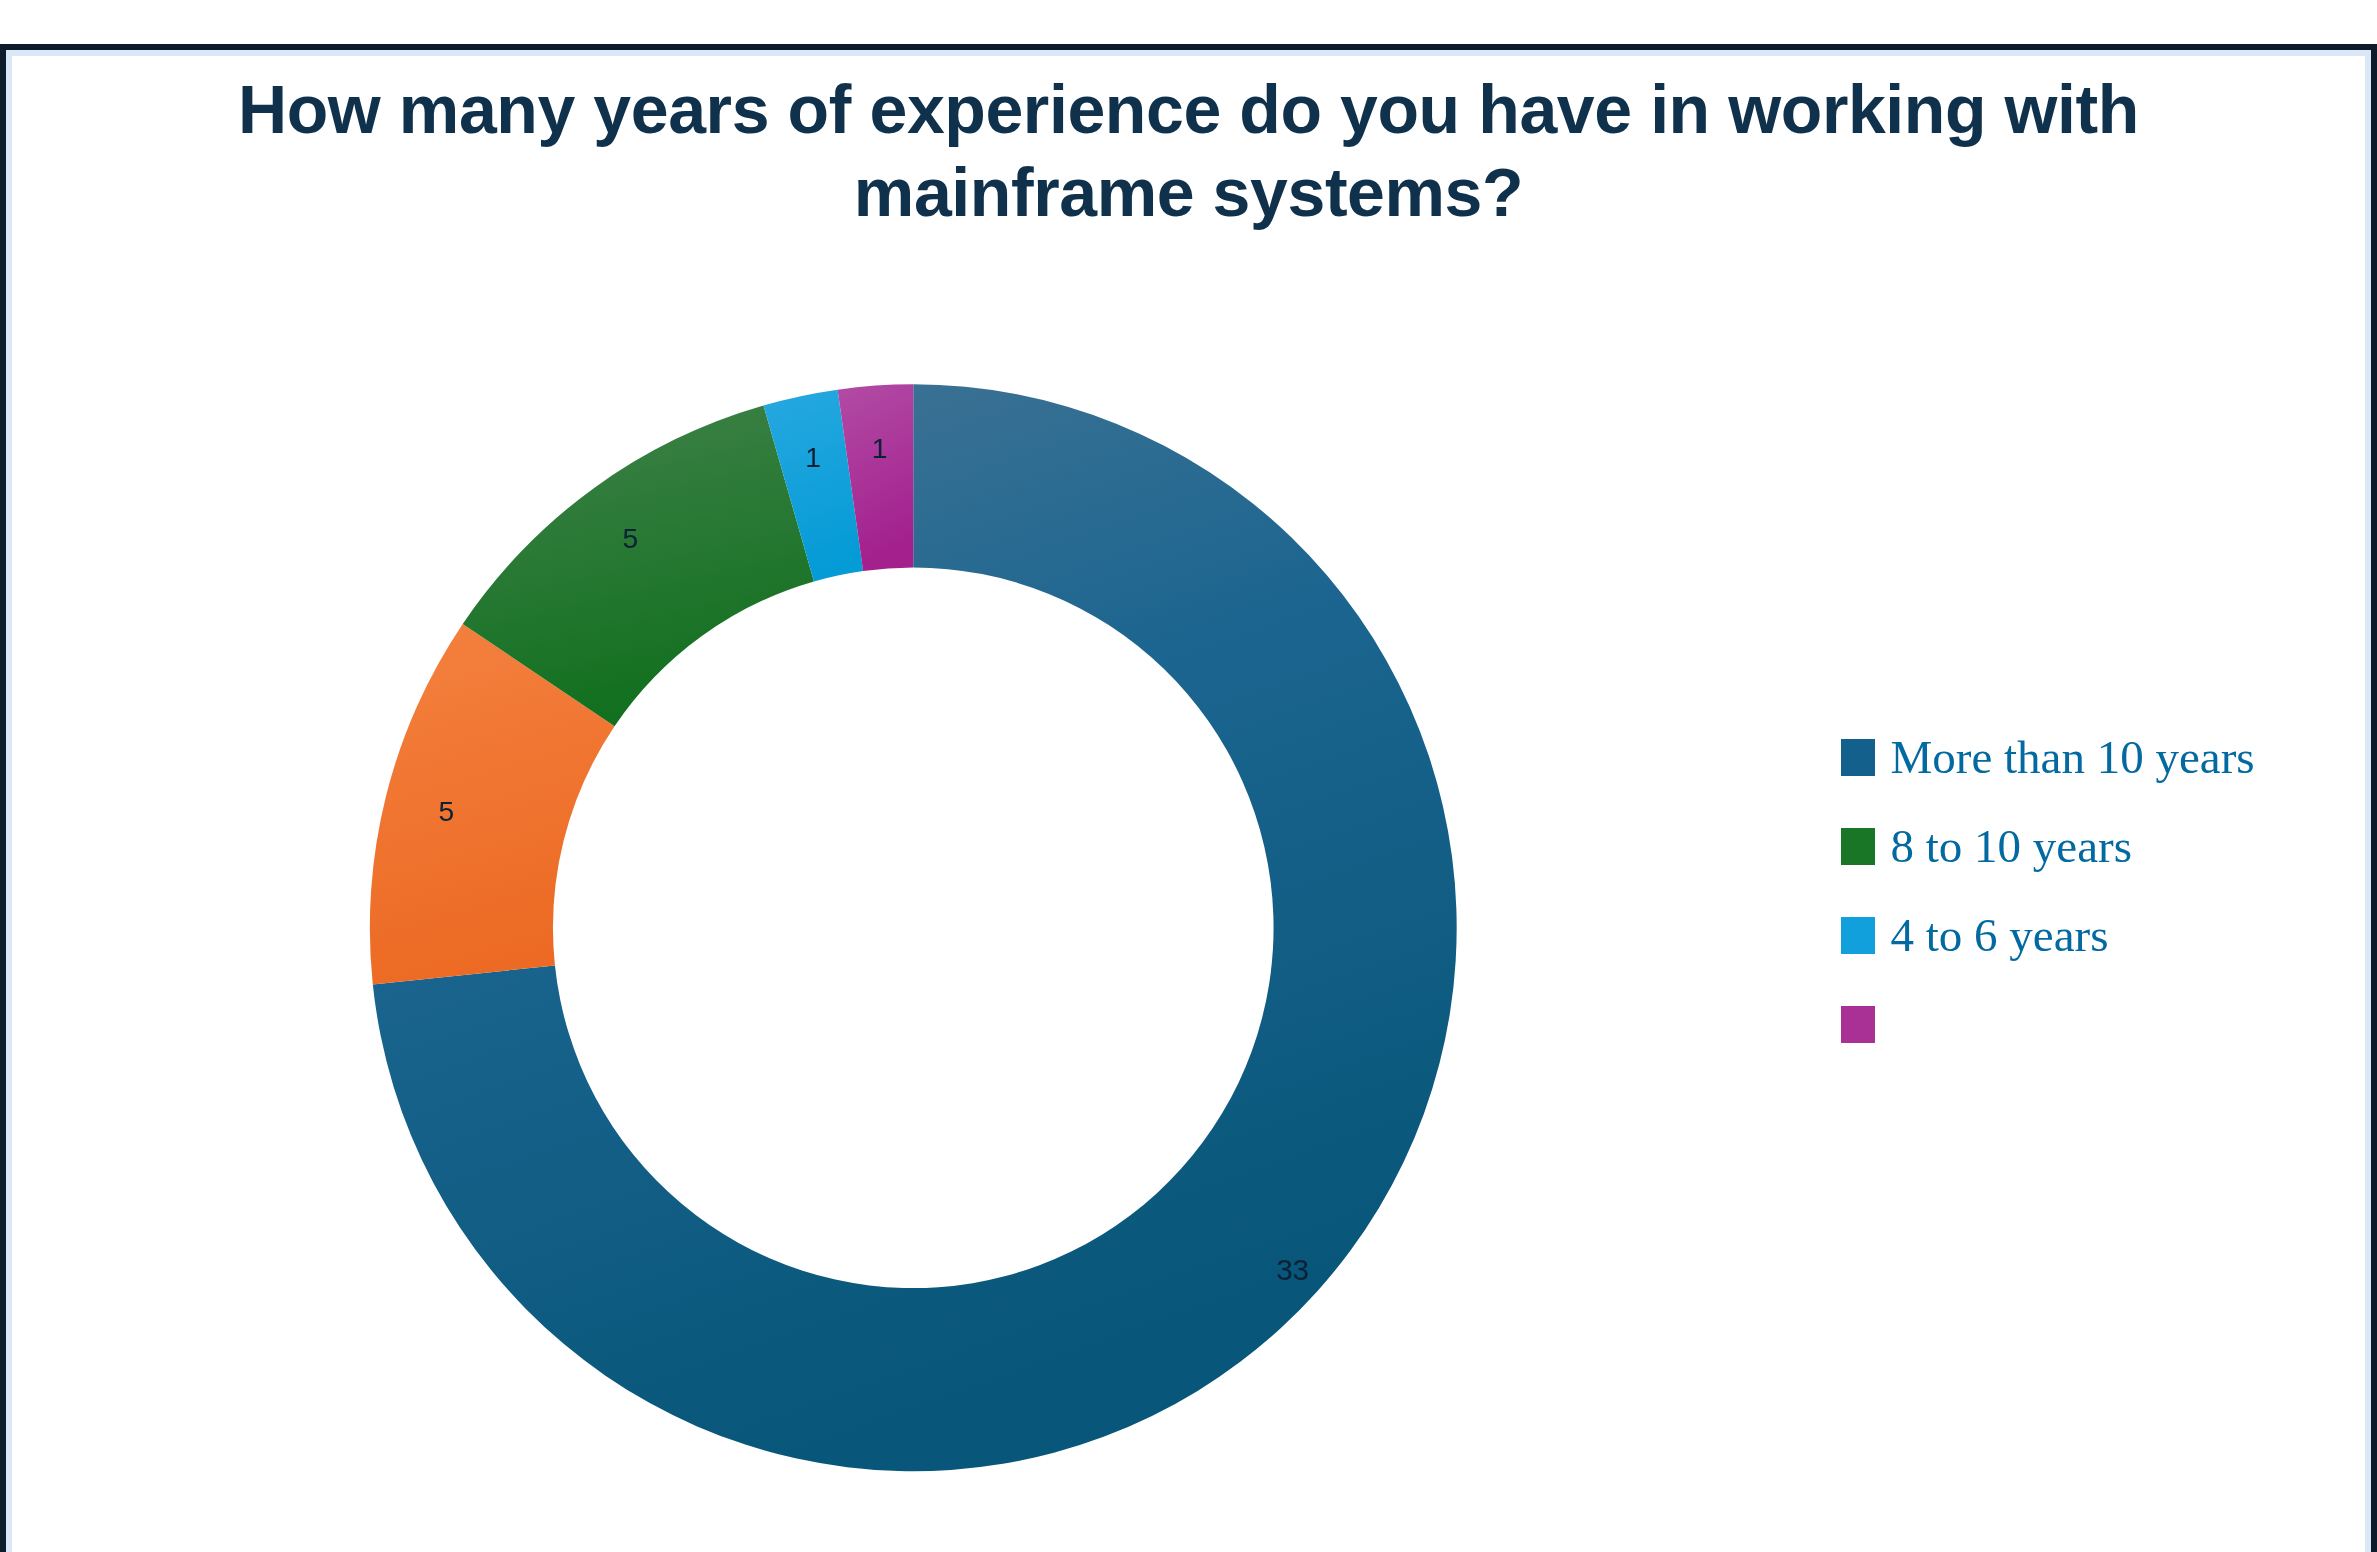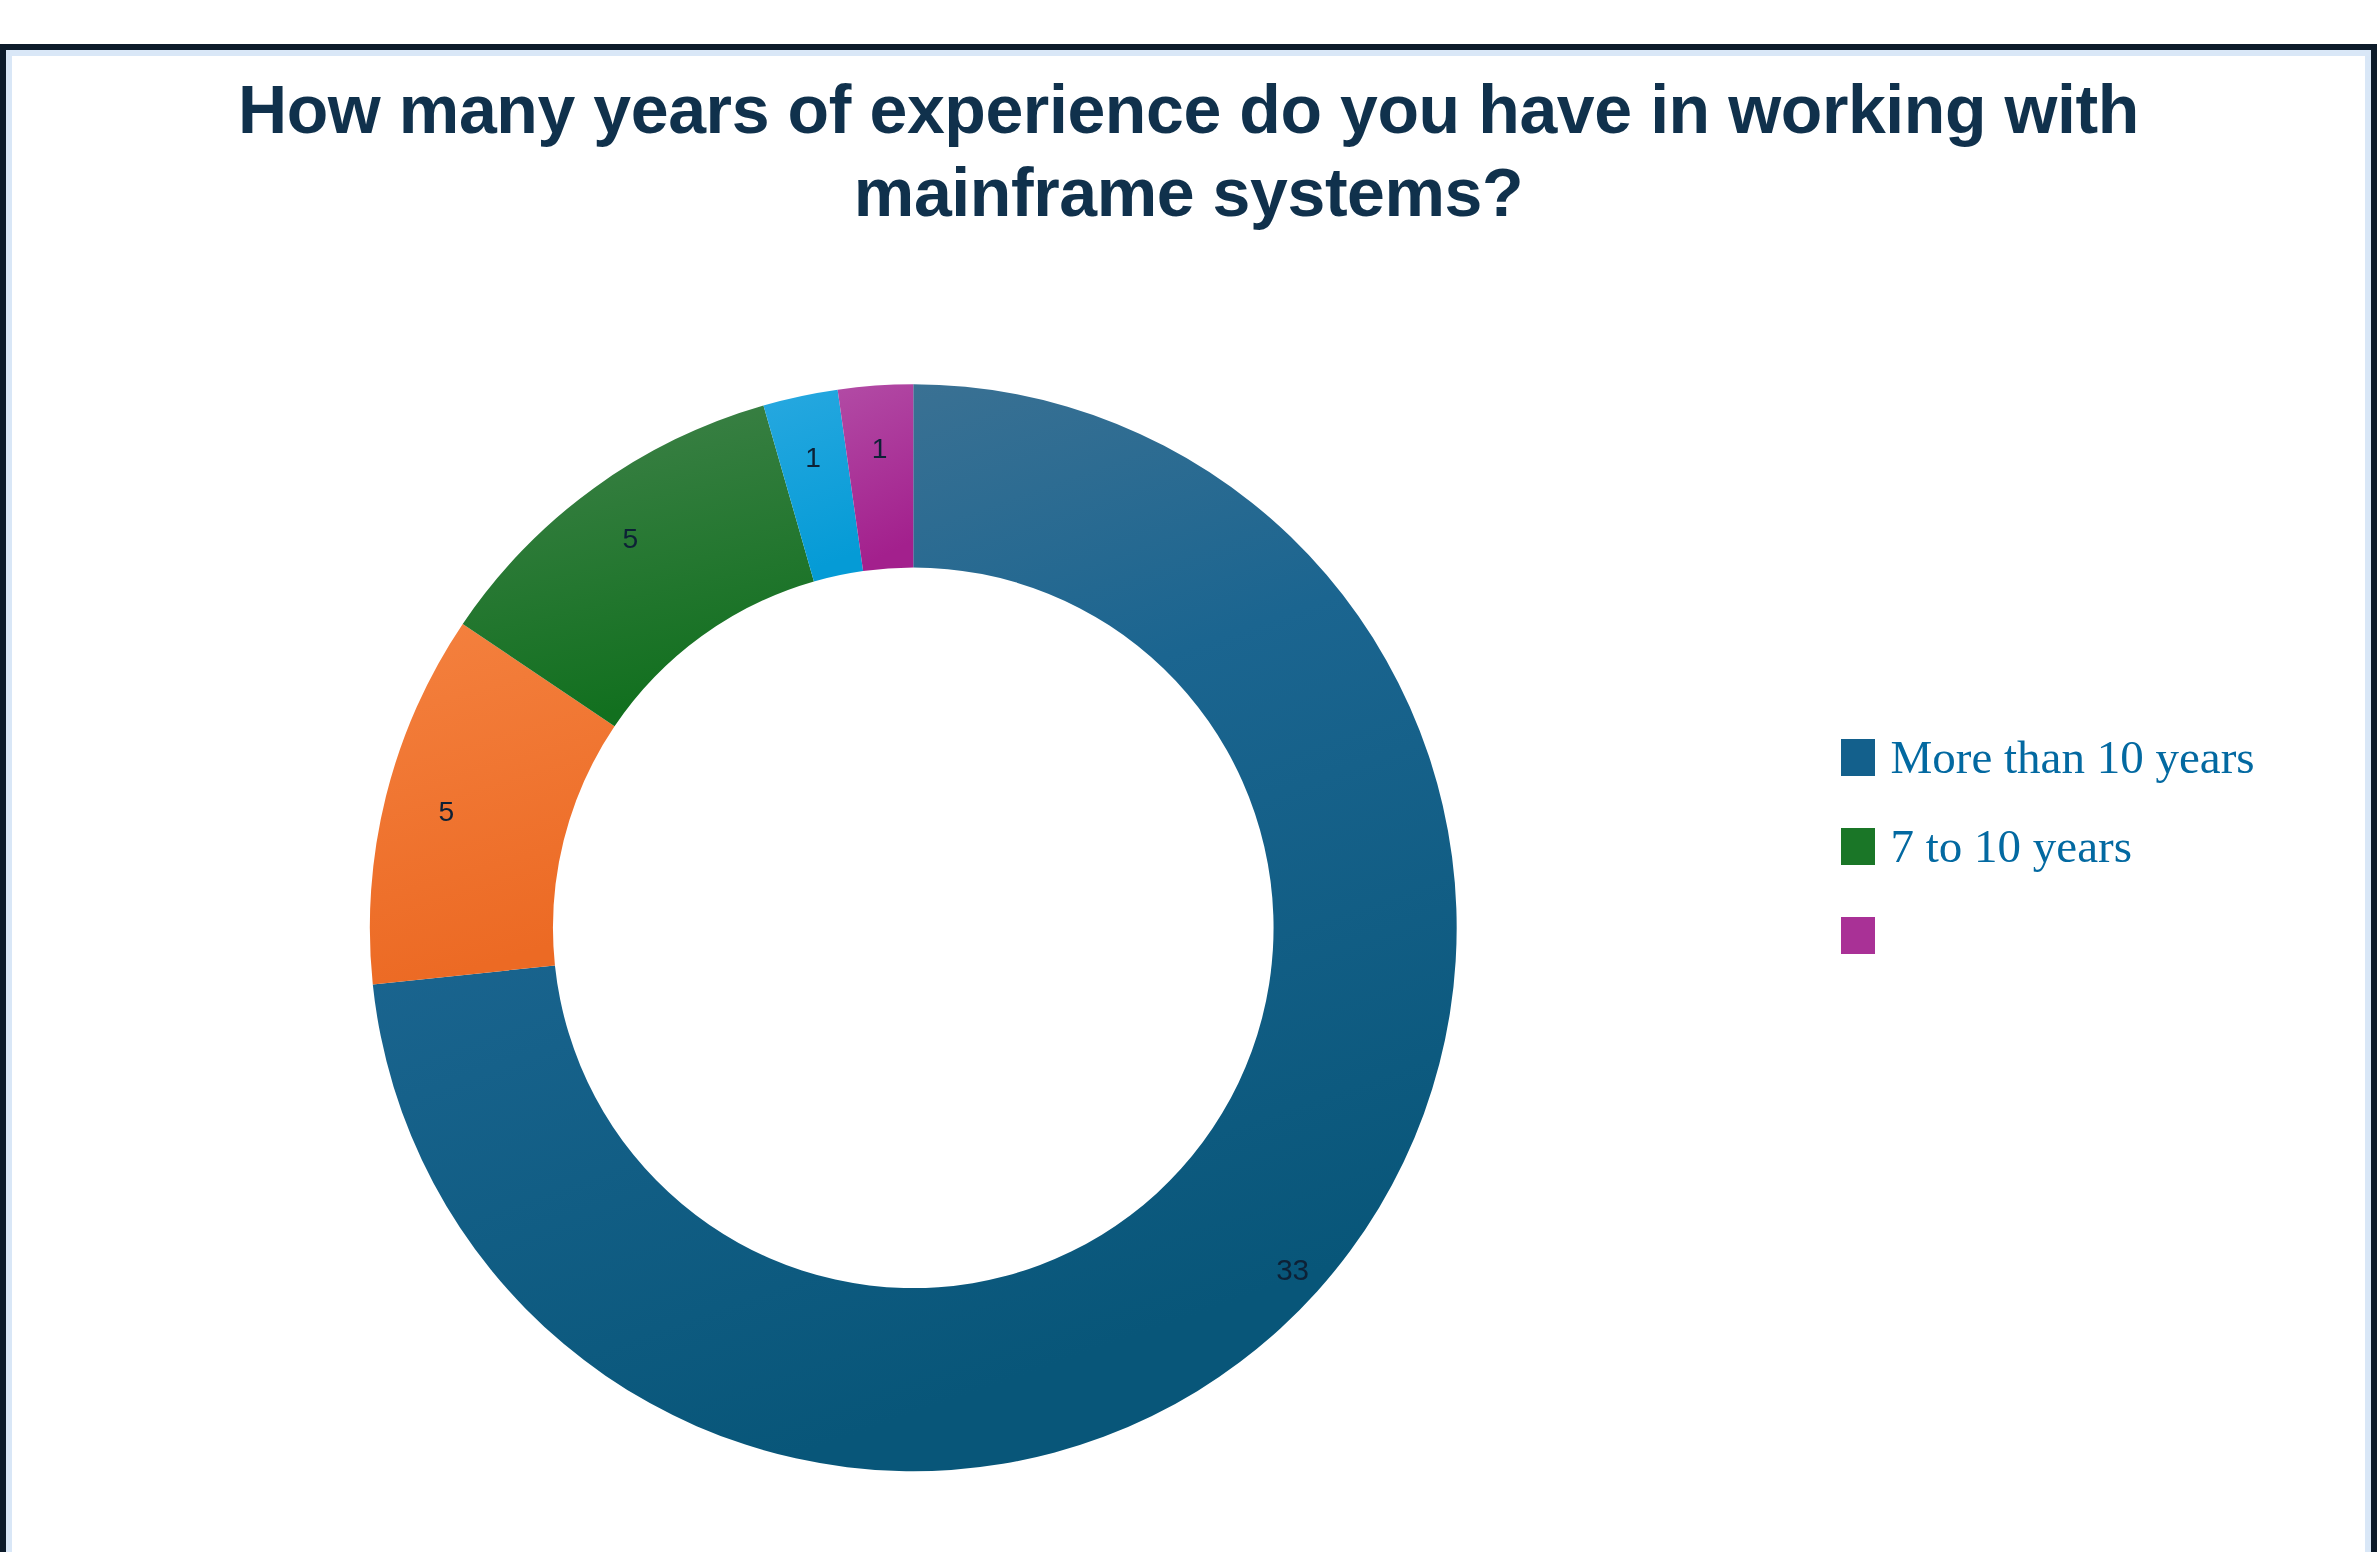--- a/index.html
+++ b/index.html
@@ -157,21 +157,25 @@
     </svg>
   </div>
 
   <div id="legend">
     <div class="legend-item">
       <span class="legend-swatch" style="background: rgb(19, 96, 140);"></span>
       <span class="legend-label">More than 10 years</span>
     </div>
     <div class="legend-item">
       <span class="legend-swatch" style="background: rgb(26, 118, 39);"></span>
-      <span class="legend-label">7 to 10 years</span>
+      <span class="legend-label">8 to 10 years</span>
+    </div>
+    <div class="legend-item">
+      <span class="legend-swatch" style="background: rgb(17, 160, 220);"></span>
+      <span class="legend-label">4 to 6 years</span>
     </div>
     <div class="legend-item">
       <span class="legend-swatch" style="background: rgb(169, 49, 150);"></span>
     </div>
   </div>
 
 </div>
 
 
 </body></html>

